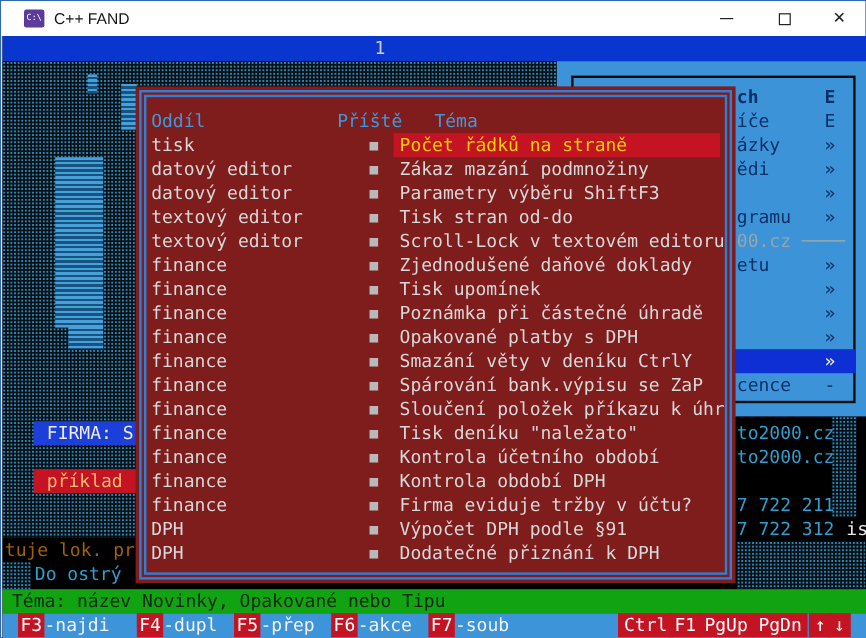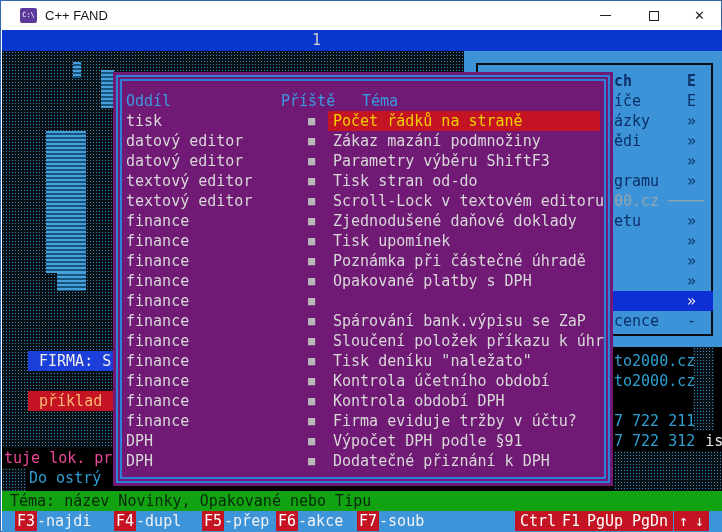--- a/index.html
+++ b/index.html
@@ -36,38 +36,38 @@
 
   .logo { background:repeating-linear-gradient(180deg,#47a0da 0 2px,#16537f 2px 4px); }
   .l1 { left:44px; top:101px; width:40px; height:142px; }
   .l2 { left:55px; top:242px; width:29px; height:19px; }
   .l3 { left:99px; top:40px;  width:13px; height:38px; }
   .l4 { left:71px; top:32px;  width:8px;  height:16px; }
 
   
   .firma   { left:26px; top:321px; width:86px; height:20px; background:#1b3fd8; color:#ececec; padding-left:11px; }
   .priklad { left:26px; top:361px; width:86px; height:20px; background:#c41424; color:#fdba74; padding-left:11px; }
-  .l-top    { left:0;  top:418px; width:111px; height:20px; background:#000; color:#ec4899; padding-left:2px; }
+  .l-top    { left:0;  top:418px; width:111px; height:20px; background:#000; color:#a16207; padding-left:2px; }
   .l-bottom { left:24px; top:438px; width:87px; height:20px; background:#000; color:#2f9fd0; padding-left:3px; }
 
   
   .menu { left:462px; top:21px; width:258px; height:296px; background:#3d93d8; color:#0a3068; }
   .menu-frame { position:absolute; left:12px; top:12px; width:237px; height:273px; border:2px solid #0c0c0c; }
   .menu-row { position:absolute; left:148px; width:101px; height:20px; }
   .menu-row.sel { background:#0d2fd4; color:#f0f0f0; }
   .menu-row.dis { color:#95a7ad; }
   .m-label { position:absolute; left:2px; }
   .m-right { position:absolute; left:75px; }
 
   
   .contact .line { position:absolute; left:612px; color:#2f9fd0; white-space:pre; }
   .suffix { color:#e8e8e8; padding-left:10px; }
 
   
-  .dlg { left:111px; top:42px; width:500px; height:414px; background:#701a75; }
+  .dlg { left:111px; top:42px; width:500px; height:414px; background:#7f1d1d; }
   .dlg-b1 { position:absolute; inset:3px; border:2px solid #2e7fd6; }
   .dlg-b2 { position:absolute; inset:7px; border:2px solid #2e7fd6; }
   .dlg-head { position:absolute; left:0; top:19px; width:100%; height:20px; color:#3b9ae0; }
   .h-oddil { position:absolute; left:13px; } .h-priste { position:absolute; left:168px; }
   .h-tema  { position:absolute; left:249px; }
   .dlg-row { position:absolute; left:0; width:100%; height:20px; }
   .c-oddil { position:absolute; left:13px; }
   .c-bullet { position:absolute; left:195px; color:#b9b9b9; font-size:12px; line-height:20px; }
   .c-tema { position:absolute; left:215px; padding-left:5px; width:272px; height:20px; white-space:pre; }
   .dlg-row.sel .c-tema { background:#c41424; color:#f0d000; }
@@ -233,20 +233,21 @@
             <span class="c-tema">Poznámka při částečné úhradě</span>
           </div>
           <div class="dlg-row" style="top: 199px;">
             <span class="c-oddil">finance</span>
             <span class="c-bullet">■</span>
             <span class="c-tema">Opakované platby s DPH</span>
           </div>
           <div class="dlg-row" style="top: 219px;">
             <span class="c-oddil">finance</span>
             <span class="c-bullet">■</span>
+            <span class="c-tema">Smazání věty v deníku CtrlY</span>
           </div>
           <div class="dlg-row" style="top: 239px;">
             <span class="c-oddil">finance</span>
             <span class="c-bullet">■</span>
             <span class="c-tema">Spárování bank.výpisu se ZaP</span>
           </div>
           <div class="dlg-row" style="top: 259px;">
             <span class="c-oddil">finance</span>
             <span class="c-bullet">■</span>
             <span class="c-tema">Sloučení položek příkazu k úhr</span>
@@ -283,21 +284,21 @@
           </div>
         </div>
     </div>
 
     <div class="abs greenbar">
       <span>Téma: název Novinky, Opakované nebo Tipu</span>
     </div>
     <div class="abs fbar">
         <span class="fgroup" style="left: 13px;"><span class="badge">F3</span><span class="flabel">-najdi</span></span>
         <span class="fgroup" style="left: 112px;"><span class="badge">F4</span><span class="flabel">-dupl</span></span>
-        <span class="fgroup" style="left: 200px;"><span class="badge">F5</span><span class="flabel">-přep</span></span>
+        <span class="fgroup" style="left: 193px;"><span class="badge">F5</span><span class="flabel">-přep</span></span>
         <span class="fgroup" style="left: 274px;"><span class="badge">F6</span><span class="flabel">-akce</span></span>
         <span class="fgroup" style="left: 355px;"><span class="badge">F7</span><span class="flabel">-soub</span></span>
         <span class="rkey" style="left: 513px;">Ctrl</span>
         <span class="rkey" style="left: 555px;">F1</span>
         <span class="rkey" style="left: 580px;">PgUp</span>
         <span class="rkey" style="left: 625px;">PgDn</span>
         <span class="rkey" style="left: 672px;">↑</span>
         <span class="rkey" style="left: 688px;">↓</span>
       </div>
   </div>

